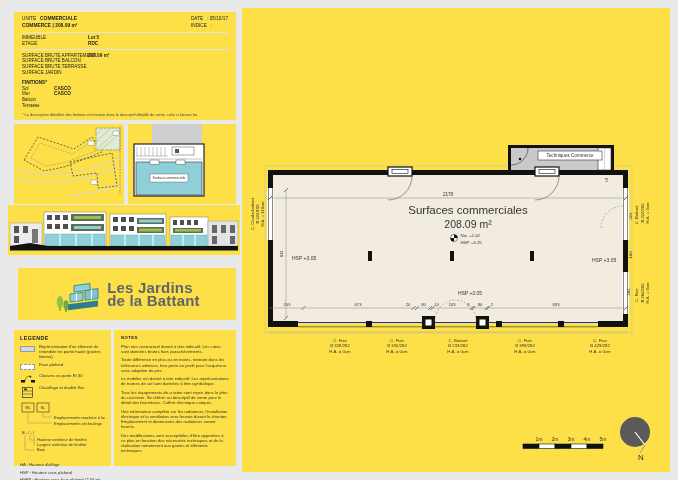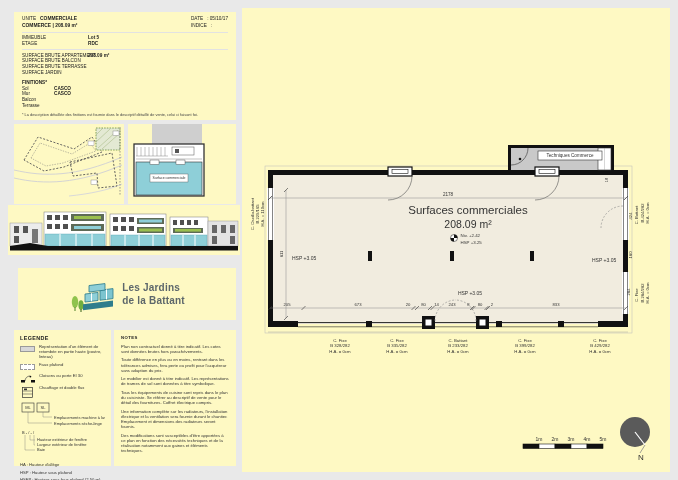--- a/index.html
+++ b/index.html
@@ -1,36 +1,36 @@
 <!DOCTYPE html>
 <html><head>
 <meta charset="utf-8">
 <style>
   html,body{margin:0;padding:0;background:#e8e8e8;font-family:"Liberation Sans",sans-serif;}
   #canvas{position:relative;width:678px;height:480px;background:#e9e9e9;overflow:hidden;}
-  .card{position:absolute;background:#fef9c3;}
+  .card{position:absolute;background:#fde047;}
   
   .header-card{left:14px;top:12px;width:222px;height:108px;padding:4px 8px;box-sizing:border-box;color:#222;}
   .h-row{display:flex;justify-content:space-between;}
   .line{font-size:4.7px;line-height:6.5px;white-space:nowrap;}
   .line b{font-size:4.9px;}
   .lbl{margin-right:4px;}
   .h-div{border-top:1px solid #e2e2e2;margin:2.5px 0;}
   .h-gap{height:4px;}
   .kv{display:flex;font-size:4.6px;line-height:5.8px;white-space:nowrap;}
   .kv .k{width:66px;flex:none;}
   .kv.fin .k{width:32px;flex:none;}
   .kv b{font-size:4.7px;}
   .footnote{font-size:3.9px;line-height:4.6px;color:#444;margin:4px 0 0 0;}
   
   .siteplan-card{left:14px;top:124px;width:110px;height:80px;}
   .keyplan-card{left:128px;top:124px;width:108px;height:80px;}
   .elev-card{left:8px;top:205px;width:232px;height:50px;}
   .logo-card{left:18px;top:268px;width:218px;height:52px;display:flex;align-items:center;justify-content:center;gap:7px;}
-  .logo-text{color:#5d676b;font-weight:bold;font-size:10px;line-height:13px;letter-spacing:.2px;}
+  .logo-text{color:#5d676b;font-weight:bold;font-size:15px;line-height:13px;letter-spacing:.2px;}
   
   .legend-card{left:14px;top:330px;width:97px;height:136px;padding:5px 6px;box-sizing:border-box;color:#333;}
   .legend-title,.notes-title{font-size:5.4px;font-weight:bold;letter-spacing:.4px;margin:0 0 4px 0;color:#222;}
   .lg-item{display:flex;gap:4px;margin-bottom:3.5px;}
   .lg-ic{flex:none;width:15px;display:flex;justify-content:center;align-items:flex-start;padding-top:1px;}
   .lg-txt{font-size:4.2px;line-height:4.9px;}
   .sw-beam{width:13px;height:4px;background:#d8d8d8;border:.5px solid #9a9a9a;}
   .sw-fc{width:13px;height:4px;background:#fff;border:.7px dashed #9a9a9a;}
   .lg-foot{font-size:4.2px;line-height:5px;margin:2.5px 0 0 0;}
   .notes-card{left:114px;top:330px;width:122px;height:136px;padding:5px 7px;box-sizing:border-box;color:#333;}

